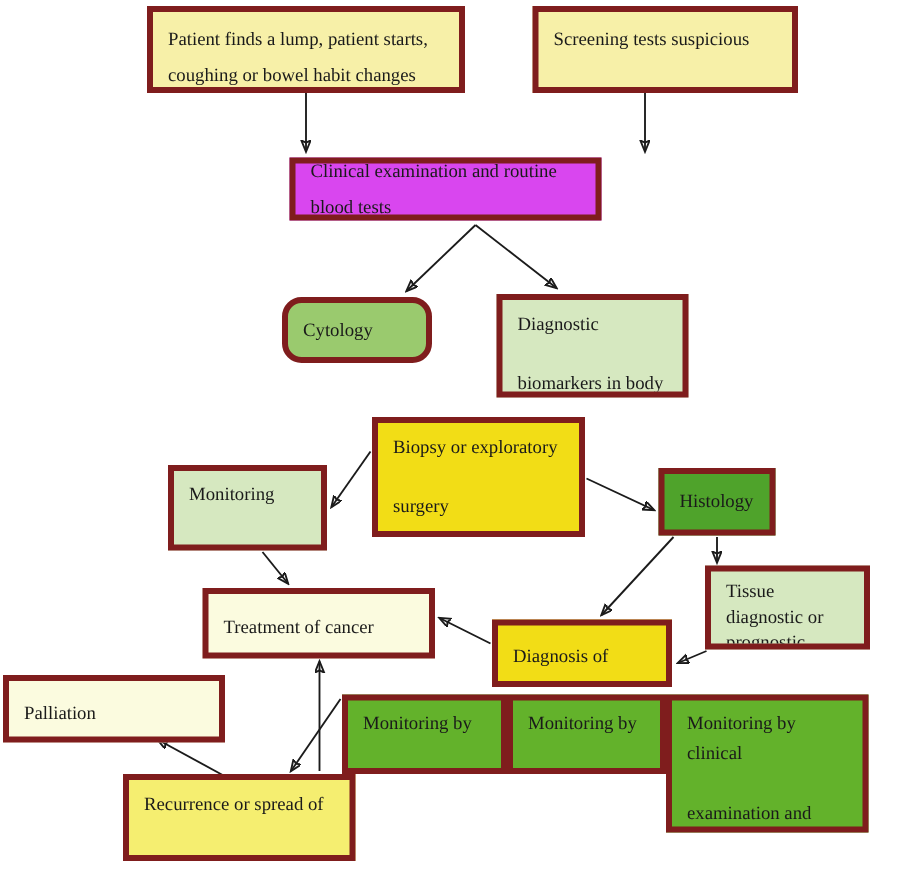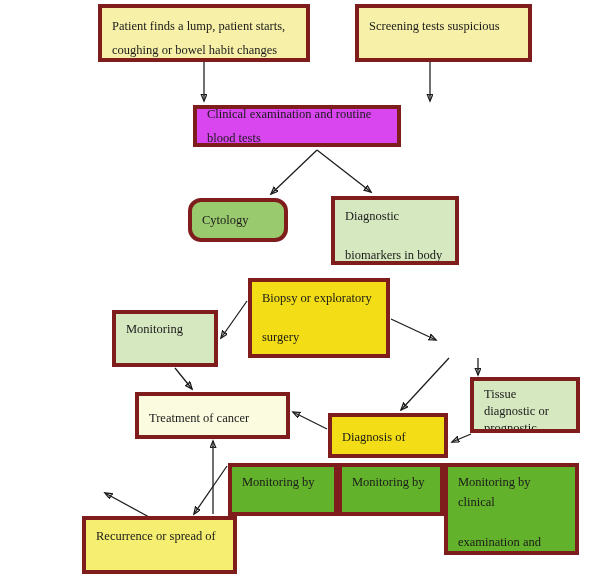--- a/index.html
+++ b/index.html
@@ -96,29 +96,31 @@
 biomarkers in body</div>
 
   <div class="node" style="left:248px;top:278px;width:142px;height:80px;background:#F2DD16;line-height:1.55;padding-top:7px;">Biopsy or exploratory
 
 surgery</div>
 
   <div class="node" style="left:112px;top:310px;width:106px;height:57px;background:#D6E8C0;line-height:1.55;padding-top:6px;">Monitoring
 
 markers</div>
 
+  <div class="node centered" style="left:439px;top:312px;width:78px;height:45px;background:#4FA32B;">Histology</div>
 
   <div class="node tight" style="left:470px;top:377px;width:110px;height:56px;background:#D6E8C0;padding-top:5px;">Tissue
 diagnostic or prognostic
 markers</div>
 
   <div class="node centered" style="left:135px;top:392px;width:155px;height:47px;background:#FBFBDF;align-items:flex-start;padding-top:10px;">Treatment of cancer</div>
 
   <div class="node centered" style="left:328px;top:413px;width:120px;height:45px;background:#F2DD16;align-items:flex-start;padding-top:8px;">Diagnosis of cancer</div>
 
+  <div class="node centered" style="left:2px;top:450px;width:148px;height:45px;background:#FBFBDF;align-items:flex-start;padding-top:9px;">Palliation</div>
 
   <div class="node" style="left:228px;top:463px;width:110px;height:53px;background:#63B22B;line-height:1.6;padding-top:5px;">Monitoring by
 
 markers</div>
 
   <div class="node" style="left:338px;top:463px;width:106px;height:53px;background:#63B22B;line-height:1.6;padding-top:5px;">Monitoring by
 
 imaging</div>
 
   <div class="node" style="left:444px;top:463px;width:135px;height:92px;background:#63B22B;line-height:1.6;padding-top:5px;">Monitoring by clinical

